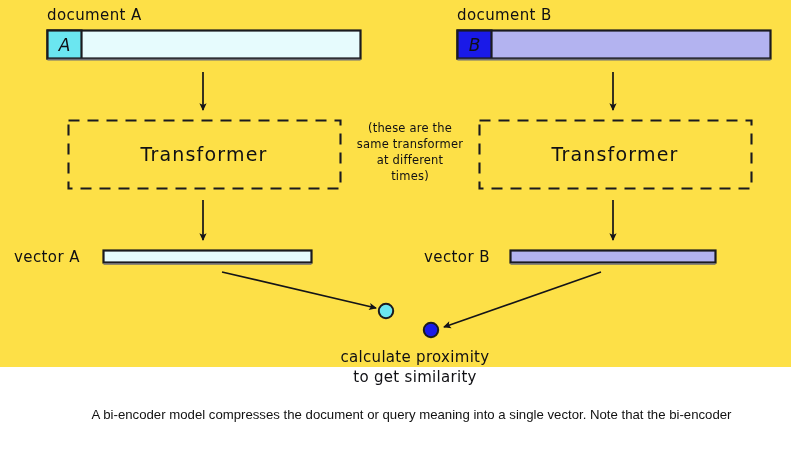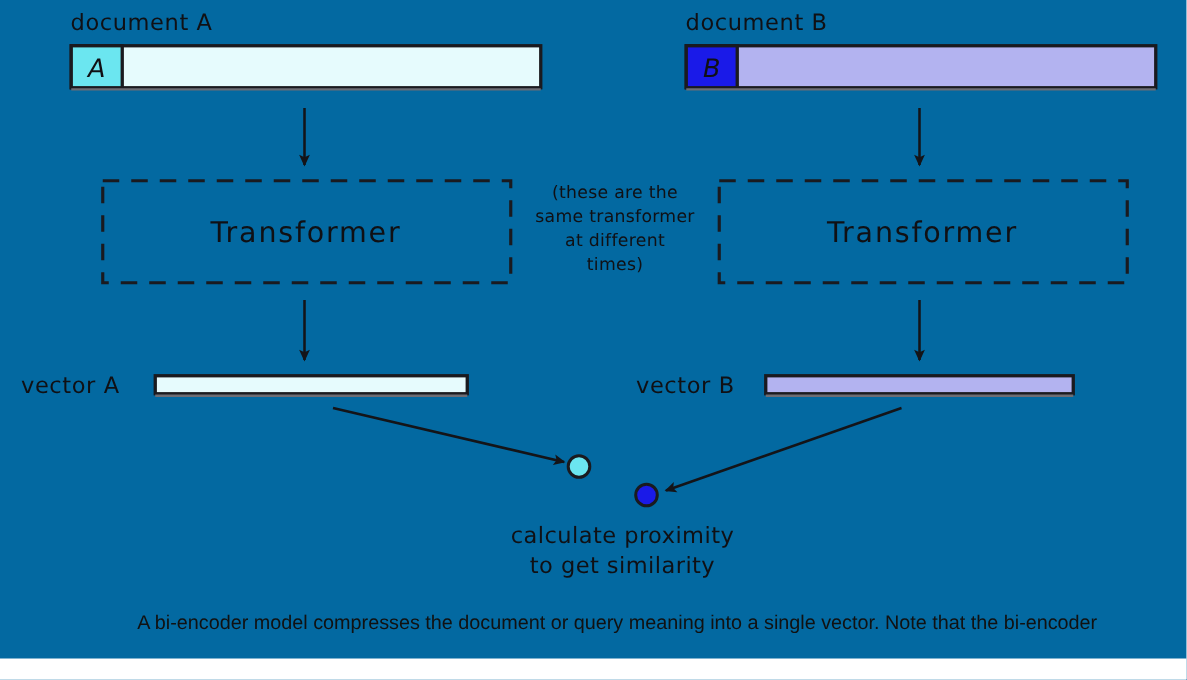--- a/index.html
+++ b/index.html
@@ -11,22 +11,22 @@
   body {
     width: 791px;
     height: 453px;
     overflow: hidden;
     font-family: "DejaVu Sans", sans-serif;
     position: relative;
   }
   #stage {
     position: relative;
     width: 791px;
-    height: 439px;
-    background: #0369a1;
+    height: 367px;
+    background: #fde047;
   }
   svg#diagram {
     position: absolute;
     left: 0;
     top: 0;
     width: 791px;
     height: 453px;
     display: block;
   }
   .hand {

